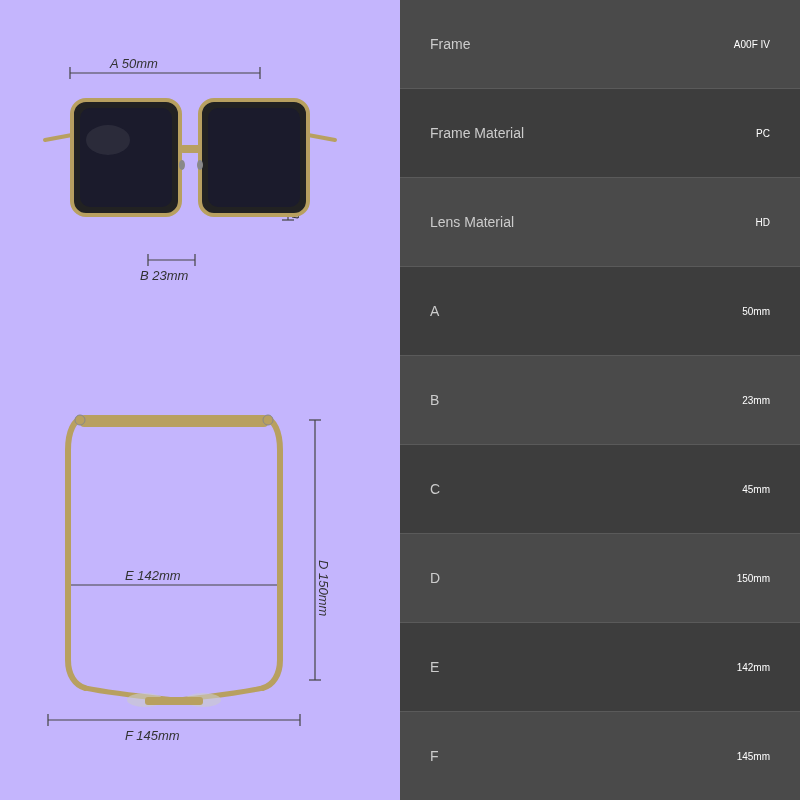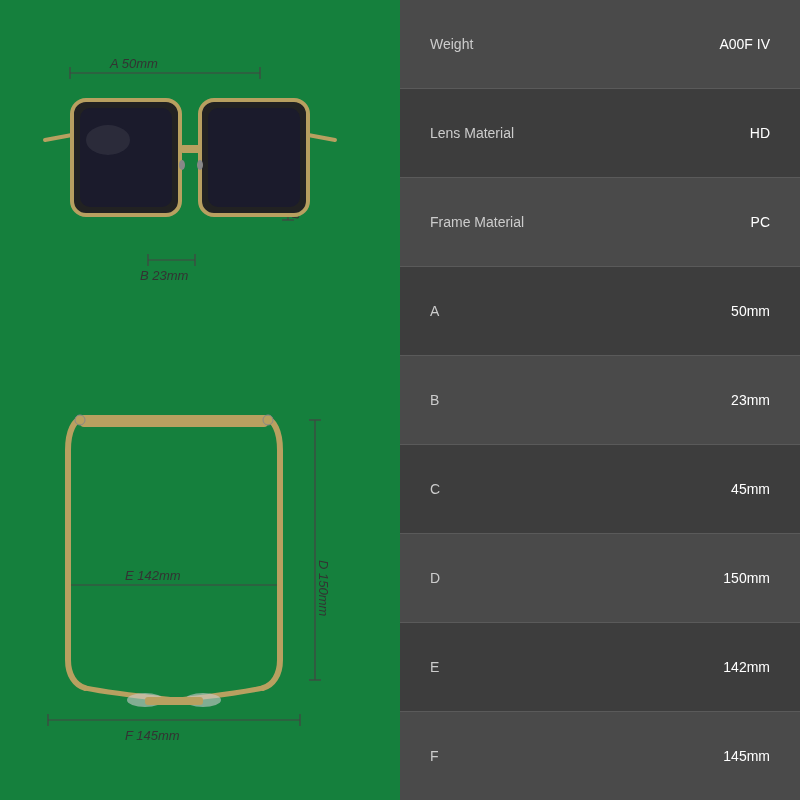--- a/index.html
+++ b/index.html
@@ -9,21 +9,21 @@
       display: flex;
       font-family: Arial, sans-serif;
       background: #e8e8e8;
       overflow: hidden;
     }
 
     
     .left-panel {
       width: 400px;
       height: 800px;
-      background: #15803d;
+      background: #c4b5fd;
       display: flex;
       flex-direction: column;
       align-items: center;
       justify-content: space-around;
       padding: 20px;
     }
 
     .diagram-top {
       width: 340px;
       height: 320px;
@@ -74,21 +74,21 @@
       background: #3d3d3d;
     }
 
     .spec-label {
       color: #ccc;
       font-size: 14px;
     }
 
     .spec-value {
       color: #fff;
-      font-size: 14px;
+      font-size: 10px;
       font-weight: 500;
       margin-left: 24px;
     }
 
     svg text {
       font-family: Arial, sans-serif;
     }
   </style>
 </head>
 <body>
@@ -168,32 +168,32 @@
       <circle cx="50" cy="30" r="5" fill="#b8a060" stroke="#888" stroke-width="1"></circle>
 
       <circle cx="238" cy="30" r="5" fill="#b8a060" stroke="#888" stroke-width="1"></circle>
     </svg>
   </div>
 </div>
 
 <div class="right-panel">
 
 <div class="spec-row">
-      <span class="spec-label">Weight</span>
+      <span class="spec-label">Frame</span>
       <span class="spec-value">A00F IV</span>
+    </div>
+    <div class="spec-row">
+      <span class="spec-label">Frame Material</span>
+      <span class="spec-value">PC</span>
     </div>
     <div class="spec-row">
       <span class="spec-label">Lens Material</span>
       <span class="spec-value">HD</span>
     </div>
     <div class="spec-row">
-      <span class="spec-label">Frame Material</span>
-      <span class="spec-value">PC</span>
-    </div>
-    <div class="spec-row">
       <span class="spec-label">A</span>
       <span class="spec-value">50mm</span>
     </div>
     <div class="spec-row">
       <span class="spec-label">B</span>
       <span class="spec-value">23mm</span>
     </div>
     <div class="spec-row">
       <span class="spec-label">C</span>
       <span class="spec-value">45mm</span>

